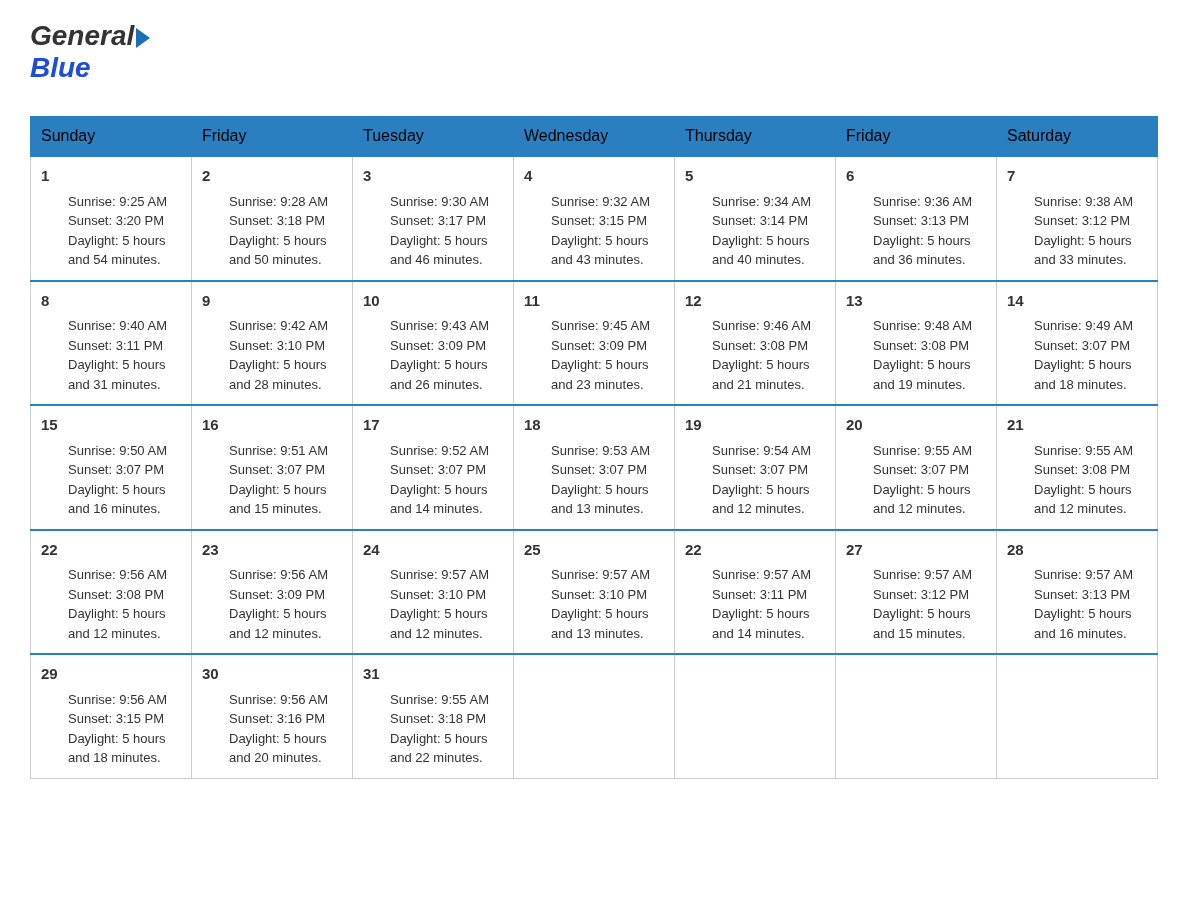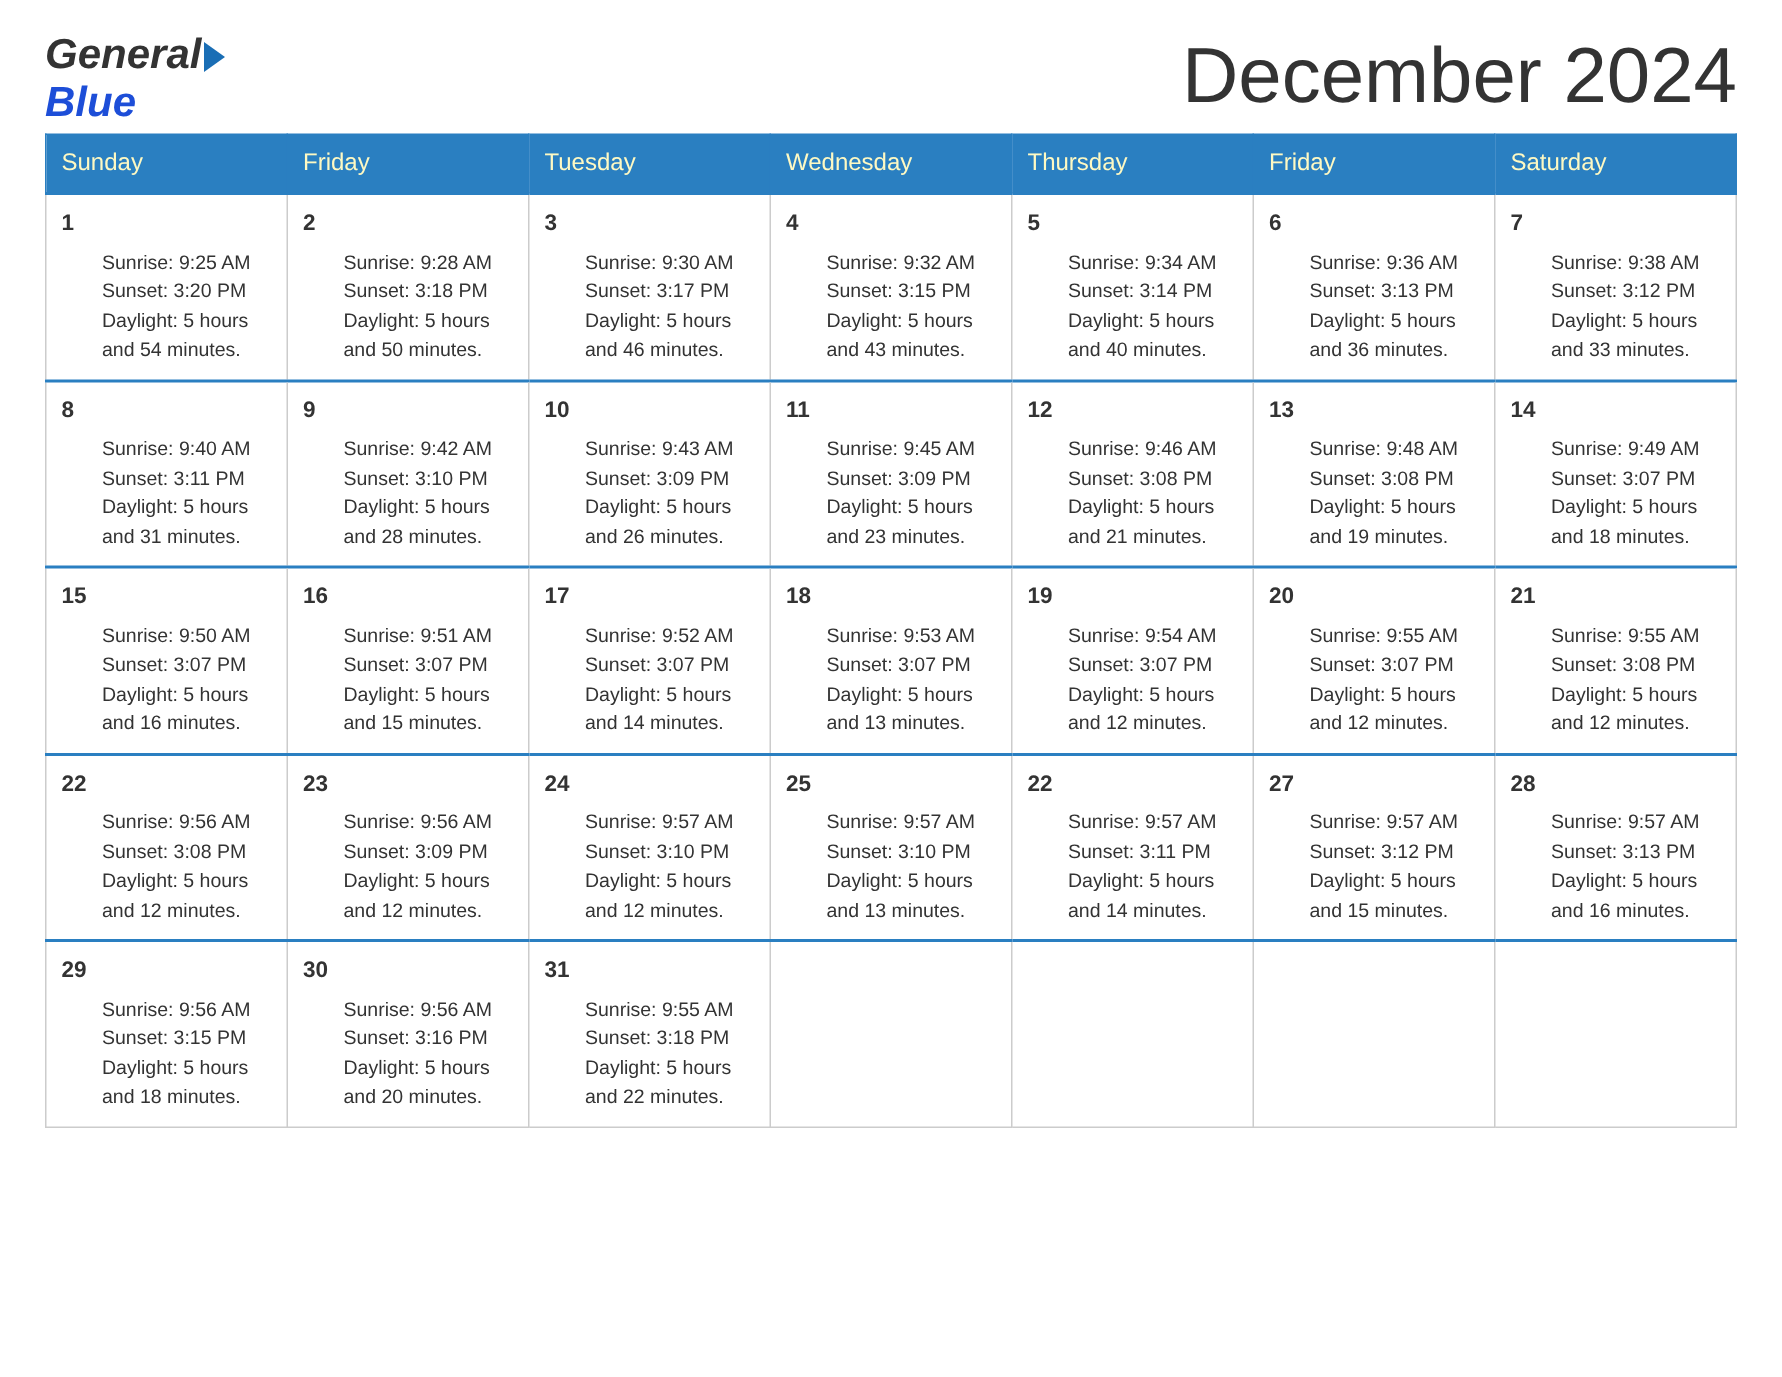--- a/index.html
+++ b/index.html
@@ -6,22 +6,22 @@
     body {
       font-family: Arial, sans-serif;
       background: #fff;
       width: 1188px;
       min-height: 918px;
       padding: 20px 30px;
     }
     .header {
       display: flex;
       justify-content: space-between;
-      align-items: center;
-      margin-bottom: 5px;
+      align-items: flex-end;
+      margin-bottom: 32px;
     }
     .logo-text-general {
       font-size: 28px;
       font-weight: bold;
       color: #333;
       font-style: italic;
     }
     .logo-text-blue {
       font-size: 28px;
       font-weight: bold;
@@ -51,21 +51,21 @@
       color: #555;
       margin-top: 4px;
     }
     table {
       width: 100%;
       border-collapse: collapse;
       table-layout: fixed;
     }
     thead tr th {
       background: #2a7fc1;
-      color: #fef9c3;
+      color: #000000;
       font-size: 16px;
       font-weight: normal;
       padding: 10px 10px;
       text-align: left;
       border: 1px solid #2a7fc1;
     }
     tbody tr td {
       vertical-align: top;
       padding: 8px 10px 10px 10px;
       font-size: 13px;
@@ -105,21 +105,20 @@
 
 <div class="header">
   <div class="logo-wrapper">
     <div class="logo-line1">
       <span class="logo-text-general">General</span>
       <div class="logo-arrow"></div>
     </div>
     <span class="logo-text-blue">Blue</span>
   </div>
   <div class="title-block">
-    <div class="calendar-title">December 2024</div>
   </div>
 </div>
 
 <table>
   <thead>
     <tr>
     <th>Sunday</th>
         <th>Friday</th>
         <th>Tuesday</th>
         <th>Wednesday</th>

